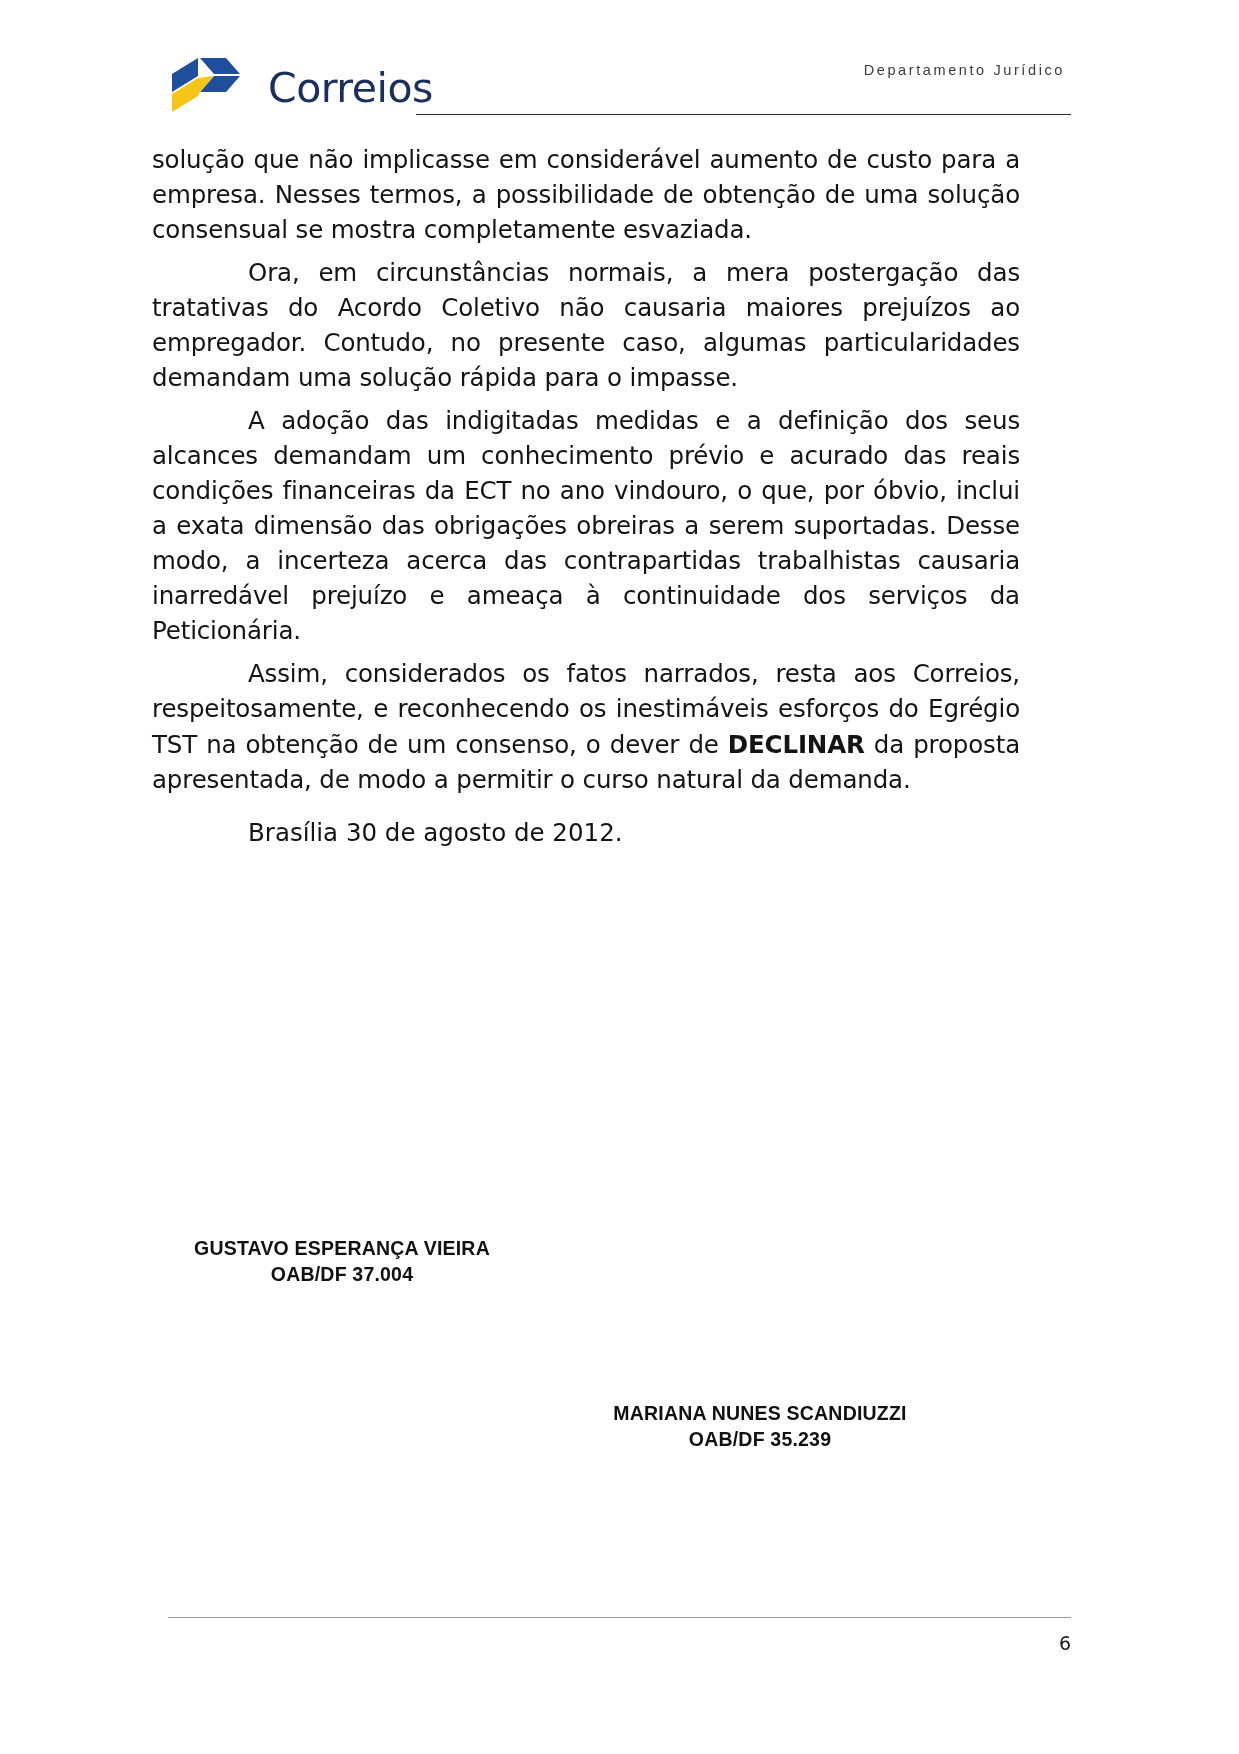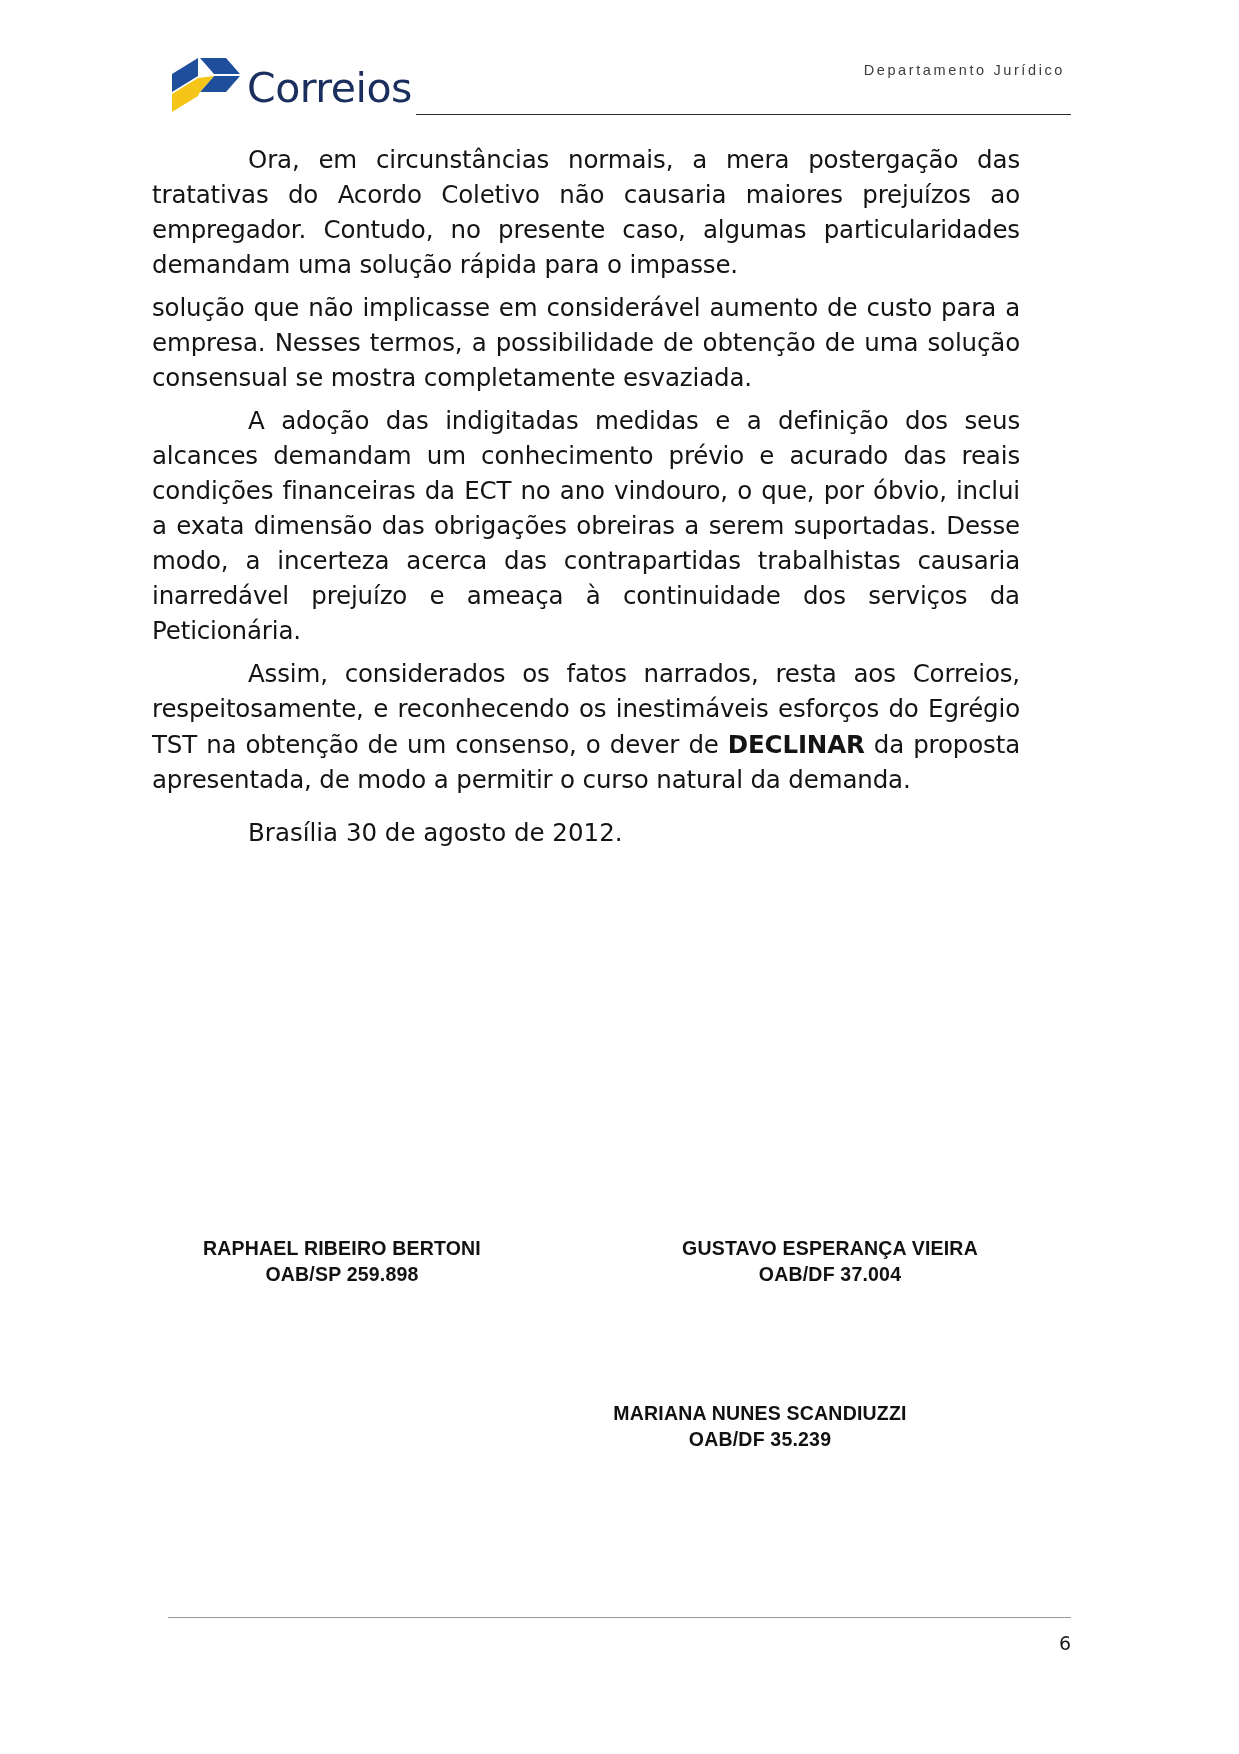--- a/index.html
+++ b/index.html
@@ -41,21 +41,21 @@
     font-family: "Liberation Sans", sans-serif;
     white-space: nowrap;
     text-align: center;
   }
   .logo-wrap {
     position: absolute;
     left: 0;
     top: 2px;
     display: flex;
     align-items: center;
-    gap: 3px;
+    gap: 24px;
   }
   .logo-mark {
     width: 76px;
     height: 62px;
     position: relative;
     display: block;
   }
   .logo-text {
     font-family: "DejaVu Sans", sans-serif;
     font-size: 41px;
@@ -185,33 +185,29 @@
           <polygon points="30,24 46,22 32,38 30,42" fill="#f5c518"></polygon>
         </svg>
       </span>
       <span class="logo-text">Correios</span>
     </div>
 
     <div class="header-rule"></div>
   </div>
 
   <div class="content">
+    <p class="para noindent">solução que não implicasse em considerável aumento de custo para a empresa. Nesses termos, a possibilidade de obtenção de uma solução consensual se mostra completamente esvaziada.</p>
     <p class="para indent">Ora, em circunstâncias normais, a mera postergação das tratativas do Acordo Coletivo não causaria maiores prejuízos ao empregador. Contudo, no presente caso, algumas particularidades demandam uma solução rápida para o impasse.</p>
-    <p class="para noindent">solução que não implicasse em considerável aumento de custo para a empresa. Nesses termos, a possibilidade de obtenção de uma solução consensual se mostra completamente esvaziada.</p>
     <p class="para indent">A adoção das indigitadas medidas e a definição dos seus alcances demandam um conhecimento prévio e acurado das reais condições financeiras da ECT no ano vindouro, o que, por óbvio, inclui a exata dimensão das obrigações obreiras a serem suportadas. Desse modo, a incerteza acerca das contrapartidas trabalhistas causaria inarredável prejuízo e ameaça à continuidade dos serviços da Peticionária.</p>
     <p class="para indent"><span>Assim, considerados os fatos narrados, resta aos Correios, respeitosamente, e reconhecendo os inestimáveis esforços do Egrégio TST na obtenção de um consenso, o dever de </span><b>DECLINAR</b><span> da proposta apresentada, de modo a permitir o curso natural da demanda.</span></p>
     <p class="date">Brasília 30 de agosto de 2012.</p>
   </div>
 
   <div class="signatures">
     <div class="sig-row">
-      <div class="sig-block">
-        <div class="sig-name">RAPHAEL RIBEIRO BERTONI</div>
-        <div class="sig-oab">OAB/SP 259.898</div>
-      </div>
       <div class="sig-block">
         <div class="sig-name">GUSTAVO ESPERANÇA VIEIRA</div>
         <div class="sig-oab">OAB/DF 37.004</div>
       </div>
     </div>
 
     <div class="sig-row-single">
       <div class="sig-block-center">
         <div class="sig-name">MARIANA NUNES SCANDIUZZI</div>
         <div class="sig-oab">OAB/DF 35.239</div>

